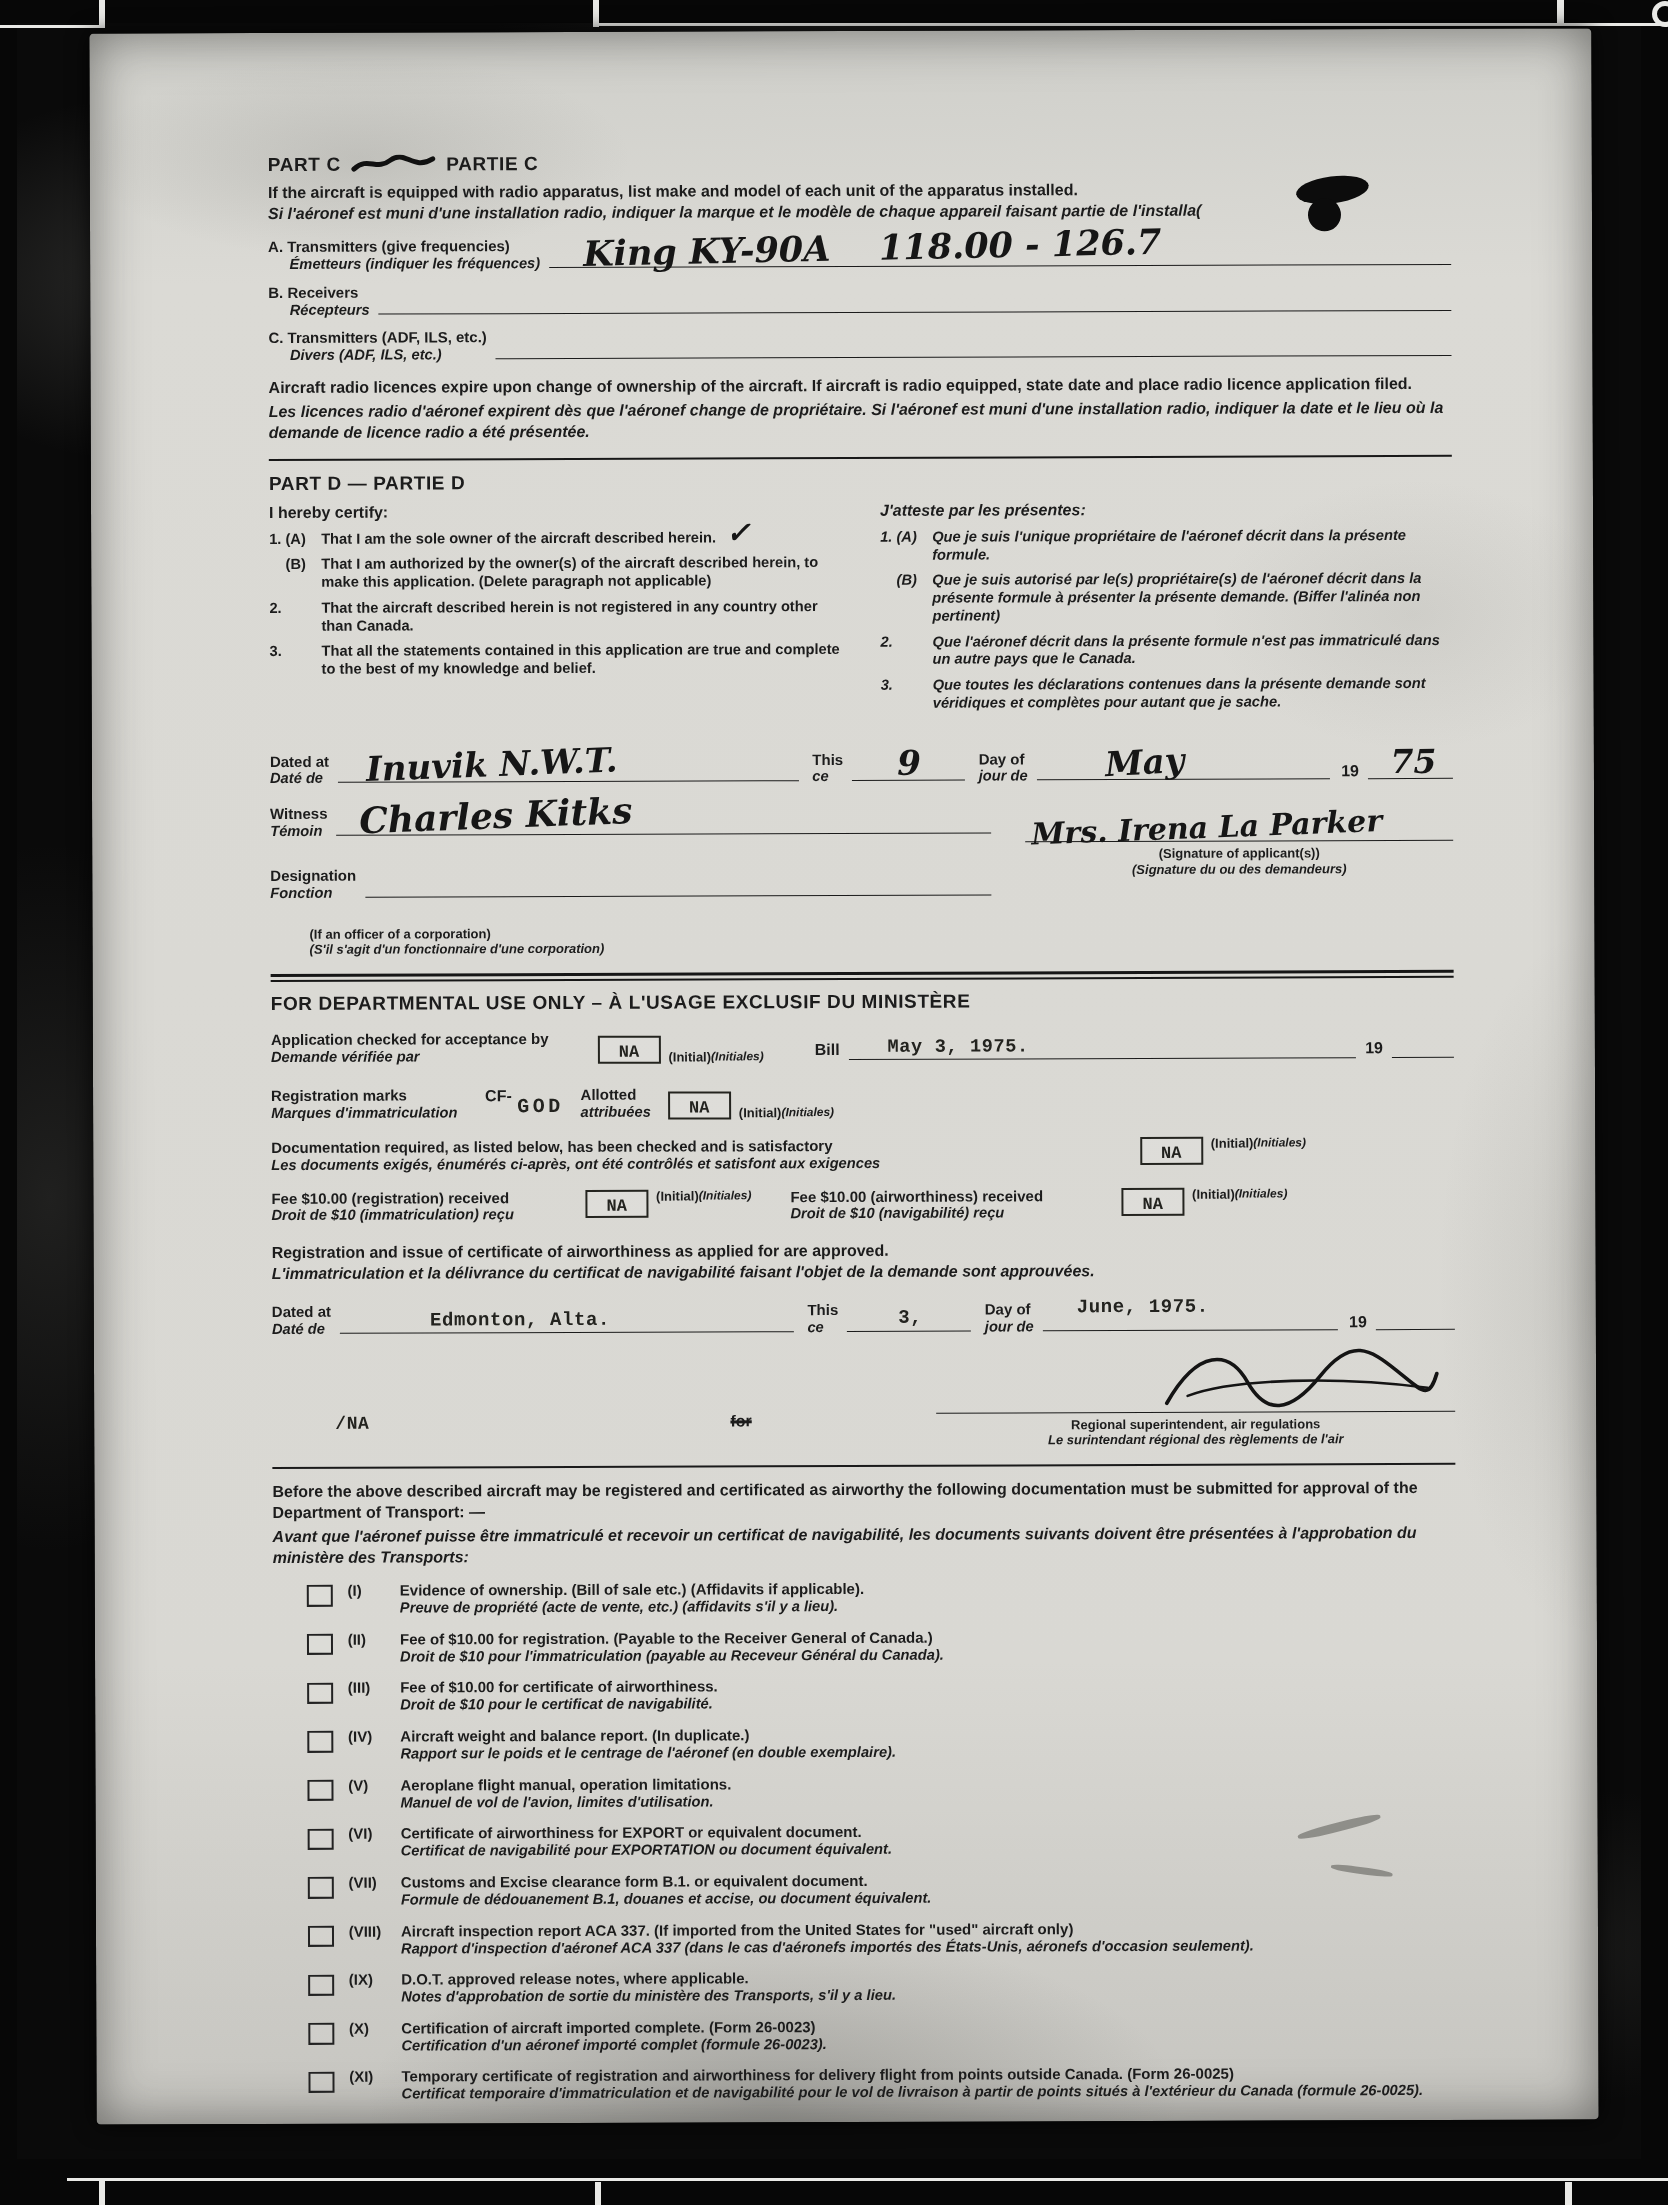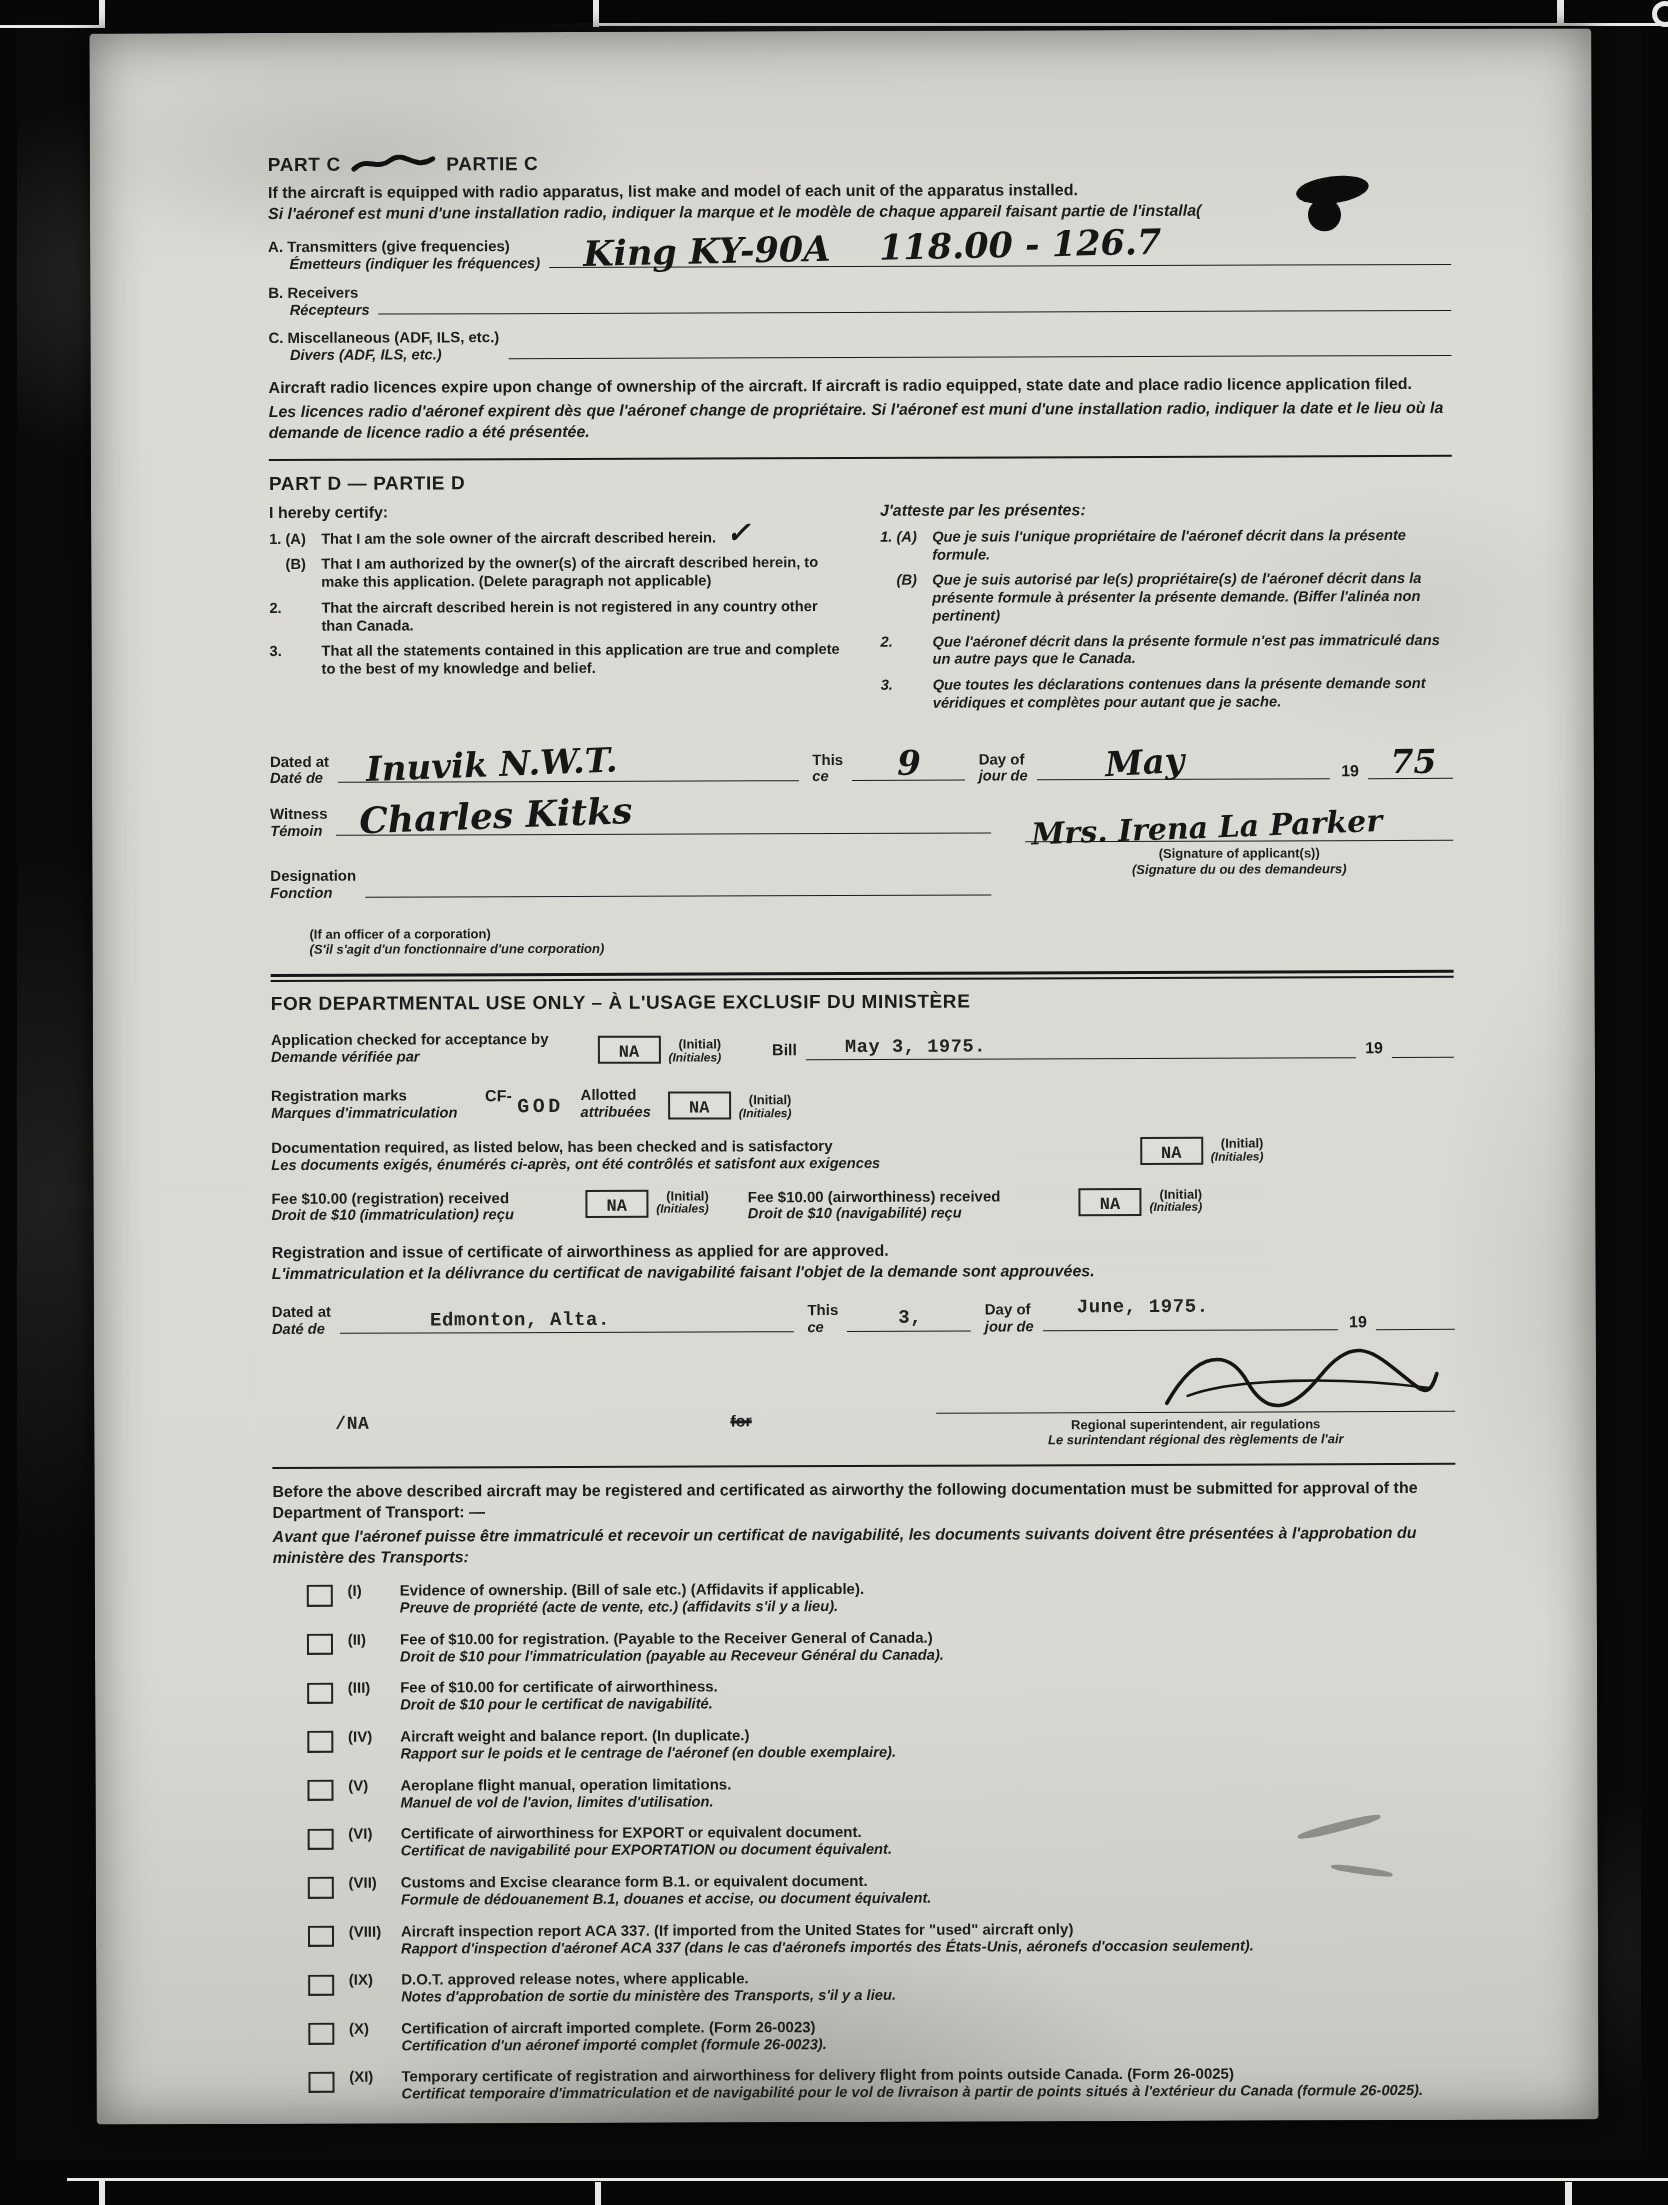--- a/index.html
+++ b/index.html
@@ -59,21 +59,21 @@
   .cols { display:flex; gap:39px; margin-top:8px; }
   .col { flex:1; }
   .cert { display:flex; margin-top:7.3px; }
   .cnum { flex:0 0 52px; font-weight:700; font-size:14.7px; white-space:pre; }
   .ctext { flex:1; font-weight:700; font-size:14.7px; line-height:1.22; }
   .check { font-size:29px; font-weight:700; margin-left:10px; line-height:0; }
 
   .nabox { display:inline-flex; align-items:flex-end; justify-content:center; width:63px; height:28px;
     border:2.3px solid #24241f; font-family:"Liberation Mono", monospace; font-weight:700; font-size:17px;
     color:#23231f; flex:0 0 auto; background:rgba(255,255,255,0.12); }
-  .initials { display:flex; flex-direction:column; line-height:1.05; margin-left:8px; flex:0 0 auto;align-items:flex-end; }
+  .initials { display:flex; flex-direction:row; line-height:1.05; margin-left:8px; flex:0 0 auto; }
   .initials .en { font-size:13px; font-weight:700; }
   .initials .frl { font-size:12px; font-weight:700; font-style:italic; }
 
   .cb { flex:0 0 26px; height:21.4px; border:2.3px solid #222; margin-top:3.4px; background:rgba(255,255,255,0.10); }
   .doc { display:flex; margin-top:13px; }
   .dnum { flex:0 0 67px; padding-left:14.7px; font-weight:700; font-size:15px; }
   .dtext { flex:1; line-height:1.2; }
   .dtext .en { display:block; font-weight:700; font-size:15px; }
   .dtext .frl { display:block; font-weight:700; font-style:italic; font-size:14.7px; }
 
@@ -138,21 +138,21 @@
         <div class="frow">
           <div class="lstack">
             <span class="en"><span>B.</span>&nbsp;<span>Receivers</span></span>
             <span class="frl" style="padding-left:21.4px;">Récepteurs</span>
           </div>
           <div class="wl" style="flex:1;"></div>
         </div>
 
         <div class="frow">
           <div class="lstack">
-            <span class="en"><span>C.</span>&nbsp;<span>Miscellaneous (ADF, ILS, etc.)</span></span>
+            <span class="en"><span>C.</span>&nbsp;<span>Transmitters (ADF, ILS, etc.)</span></span>
             <span class="frl" style="padding-left:21.4px;">Divers (ADF, ILS, etc.)</span>
           </div>
           <div class="wl" style="flex:1;"></div>
         </div>
 
         <p class="txt b" style="margin-top:14.7px;">Aircraft radio licences expire upon change of ownership of the aircraft. If aircraft is radio equipped, state date and place radio licence application filed.</p>
         <p class="txt b fr" style="margin-top:3.4px;">Les licences radio d'aéronef expirent dès que l'aéronef change de propriétaire. Si l'aéronef est muni d'une installation radio, indiquer la date et le lieu où la demande de licence radio a été présentée.</p>
       </div>
 
       <div class="rule1"></div>

